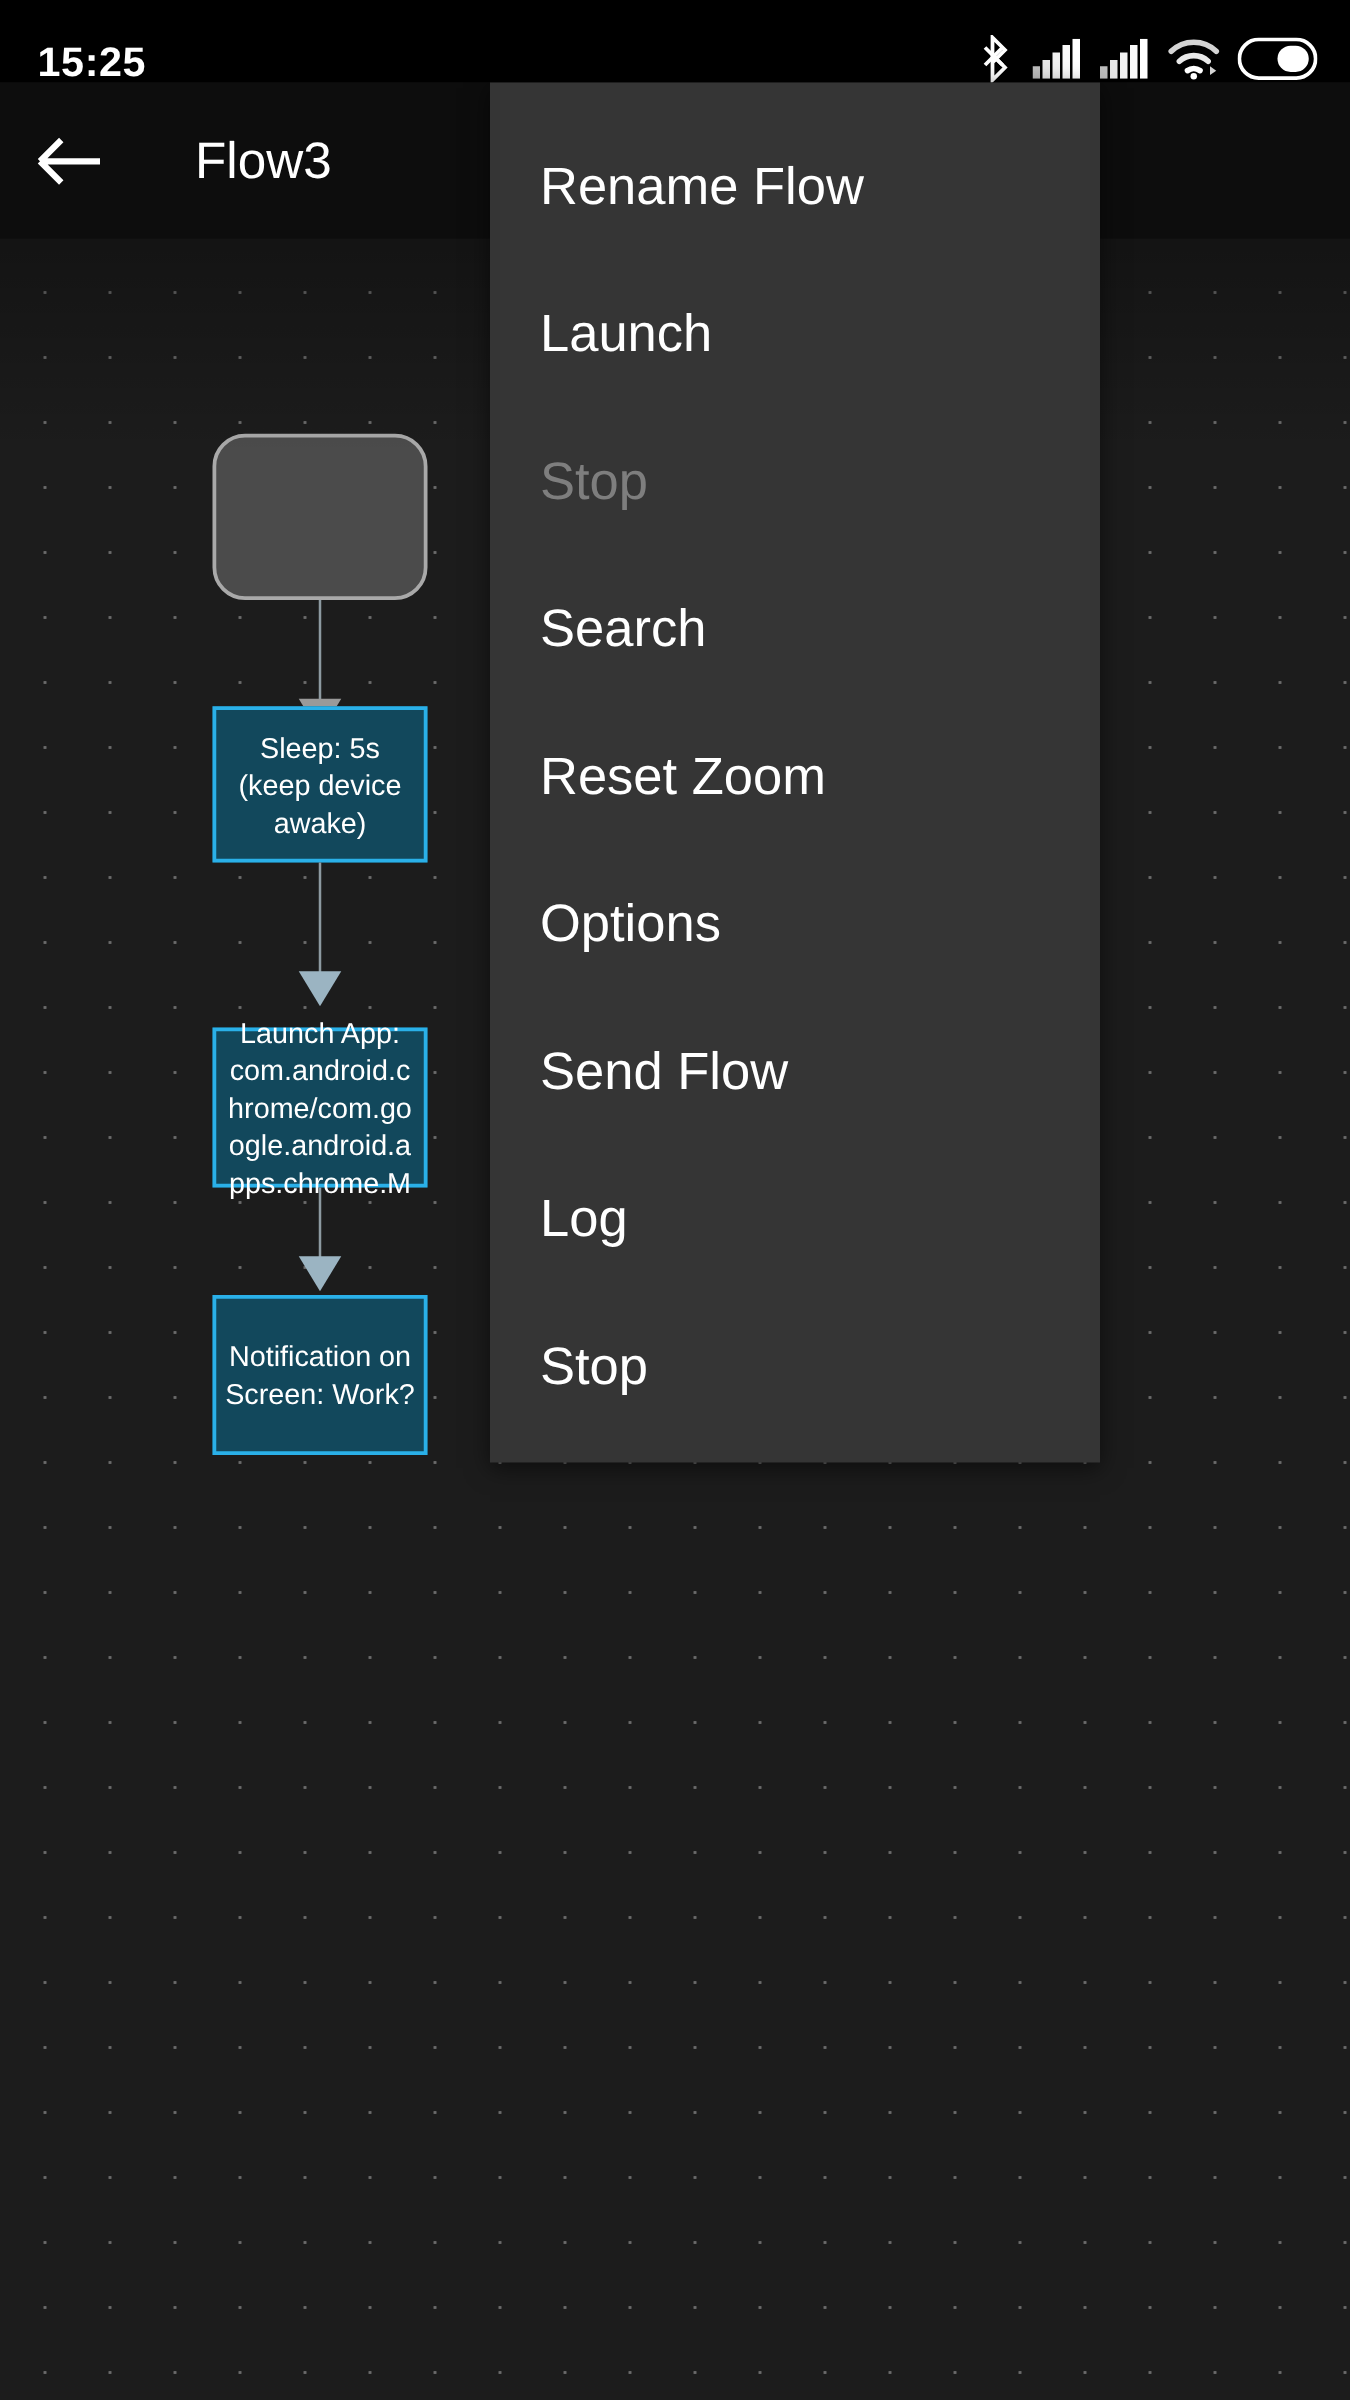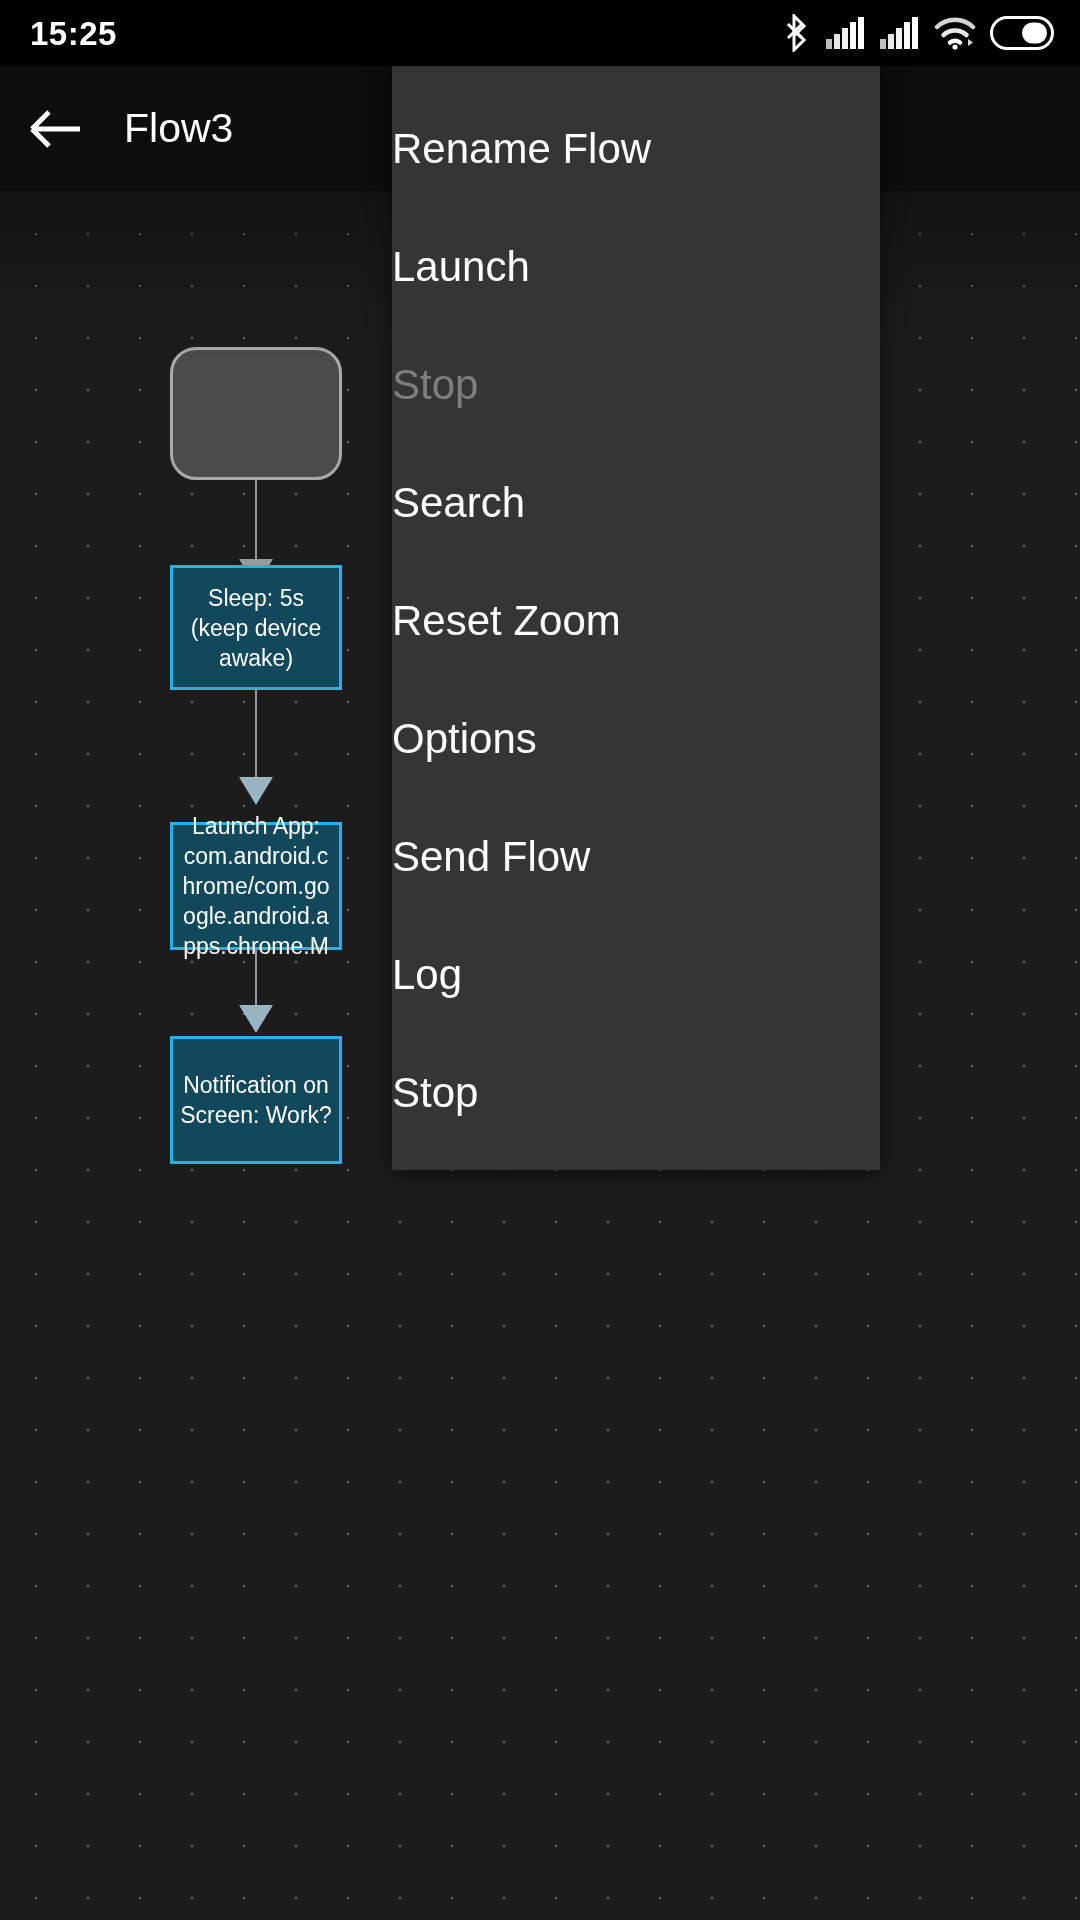--- a/index.html
+++ b/index.html
@@ -23,21 +23,21 @@
   }
 
   
   #status-bar {
     position: absolute;
     left: 0; top: 0;
     width: 1080px;
     height: 66px;
     background: #000000;
     display: flex;
-    align-items: center;
+    align-items: flex-end;
     justify-content: space-between;
     padding: 0 26px 0 30px;
     box-sizing: border-box;
     z-index: 40;
   }
   #status-clock {
     color: #ffffff;
     font-size: 33px;
     font-weight: bold;
     letter-spacing: 0.5px;
@@ -66,21 +66,21 @@
     height: 125px;
     display: flex;
     align-items: center;
     justify-content: center;
     cursor: pointer;
   }
   #app-title {
     color: #ffffff;
     font-size: 41px;
     font-weight: normal;
-    margin-left: 14px;
+    margin-left: 46px;
     line-height: 1;
   }
 
   
   #canvas {
     position: absolute;
     left: 0; top: 191px;
     width: 1080px;
     height: 1729px;
     background-color: #1c1c1c;
@@ -149,20 +149,21 @@
     background: #353535;
     box-shadow: 0 4px 18px rgba(0,0,0,0.55);
     padding: 24px 0 18px 0;
     box-sizing: border-box;
     z-index: 60;
   }
   .menu-item {
     height: 118px;
     display: flex;
     align-items: center;
+    padding-left: 40px;
     box-sizing: border-box;
     color: #ffffff;
     font-size: 42px;
     font-weight: normal;
     cursor: pointer;
     line-height: 1;
   }
   .menu-item.disabled {
     color: #7e7e7e;
     cursor: default;

